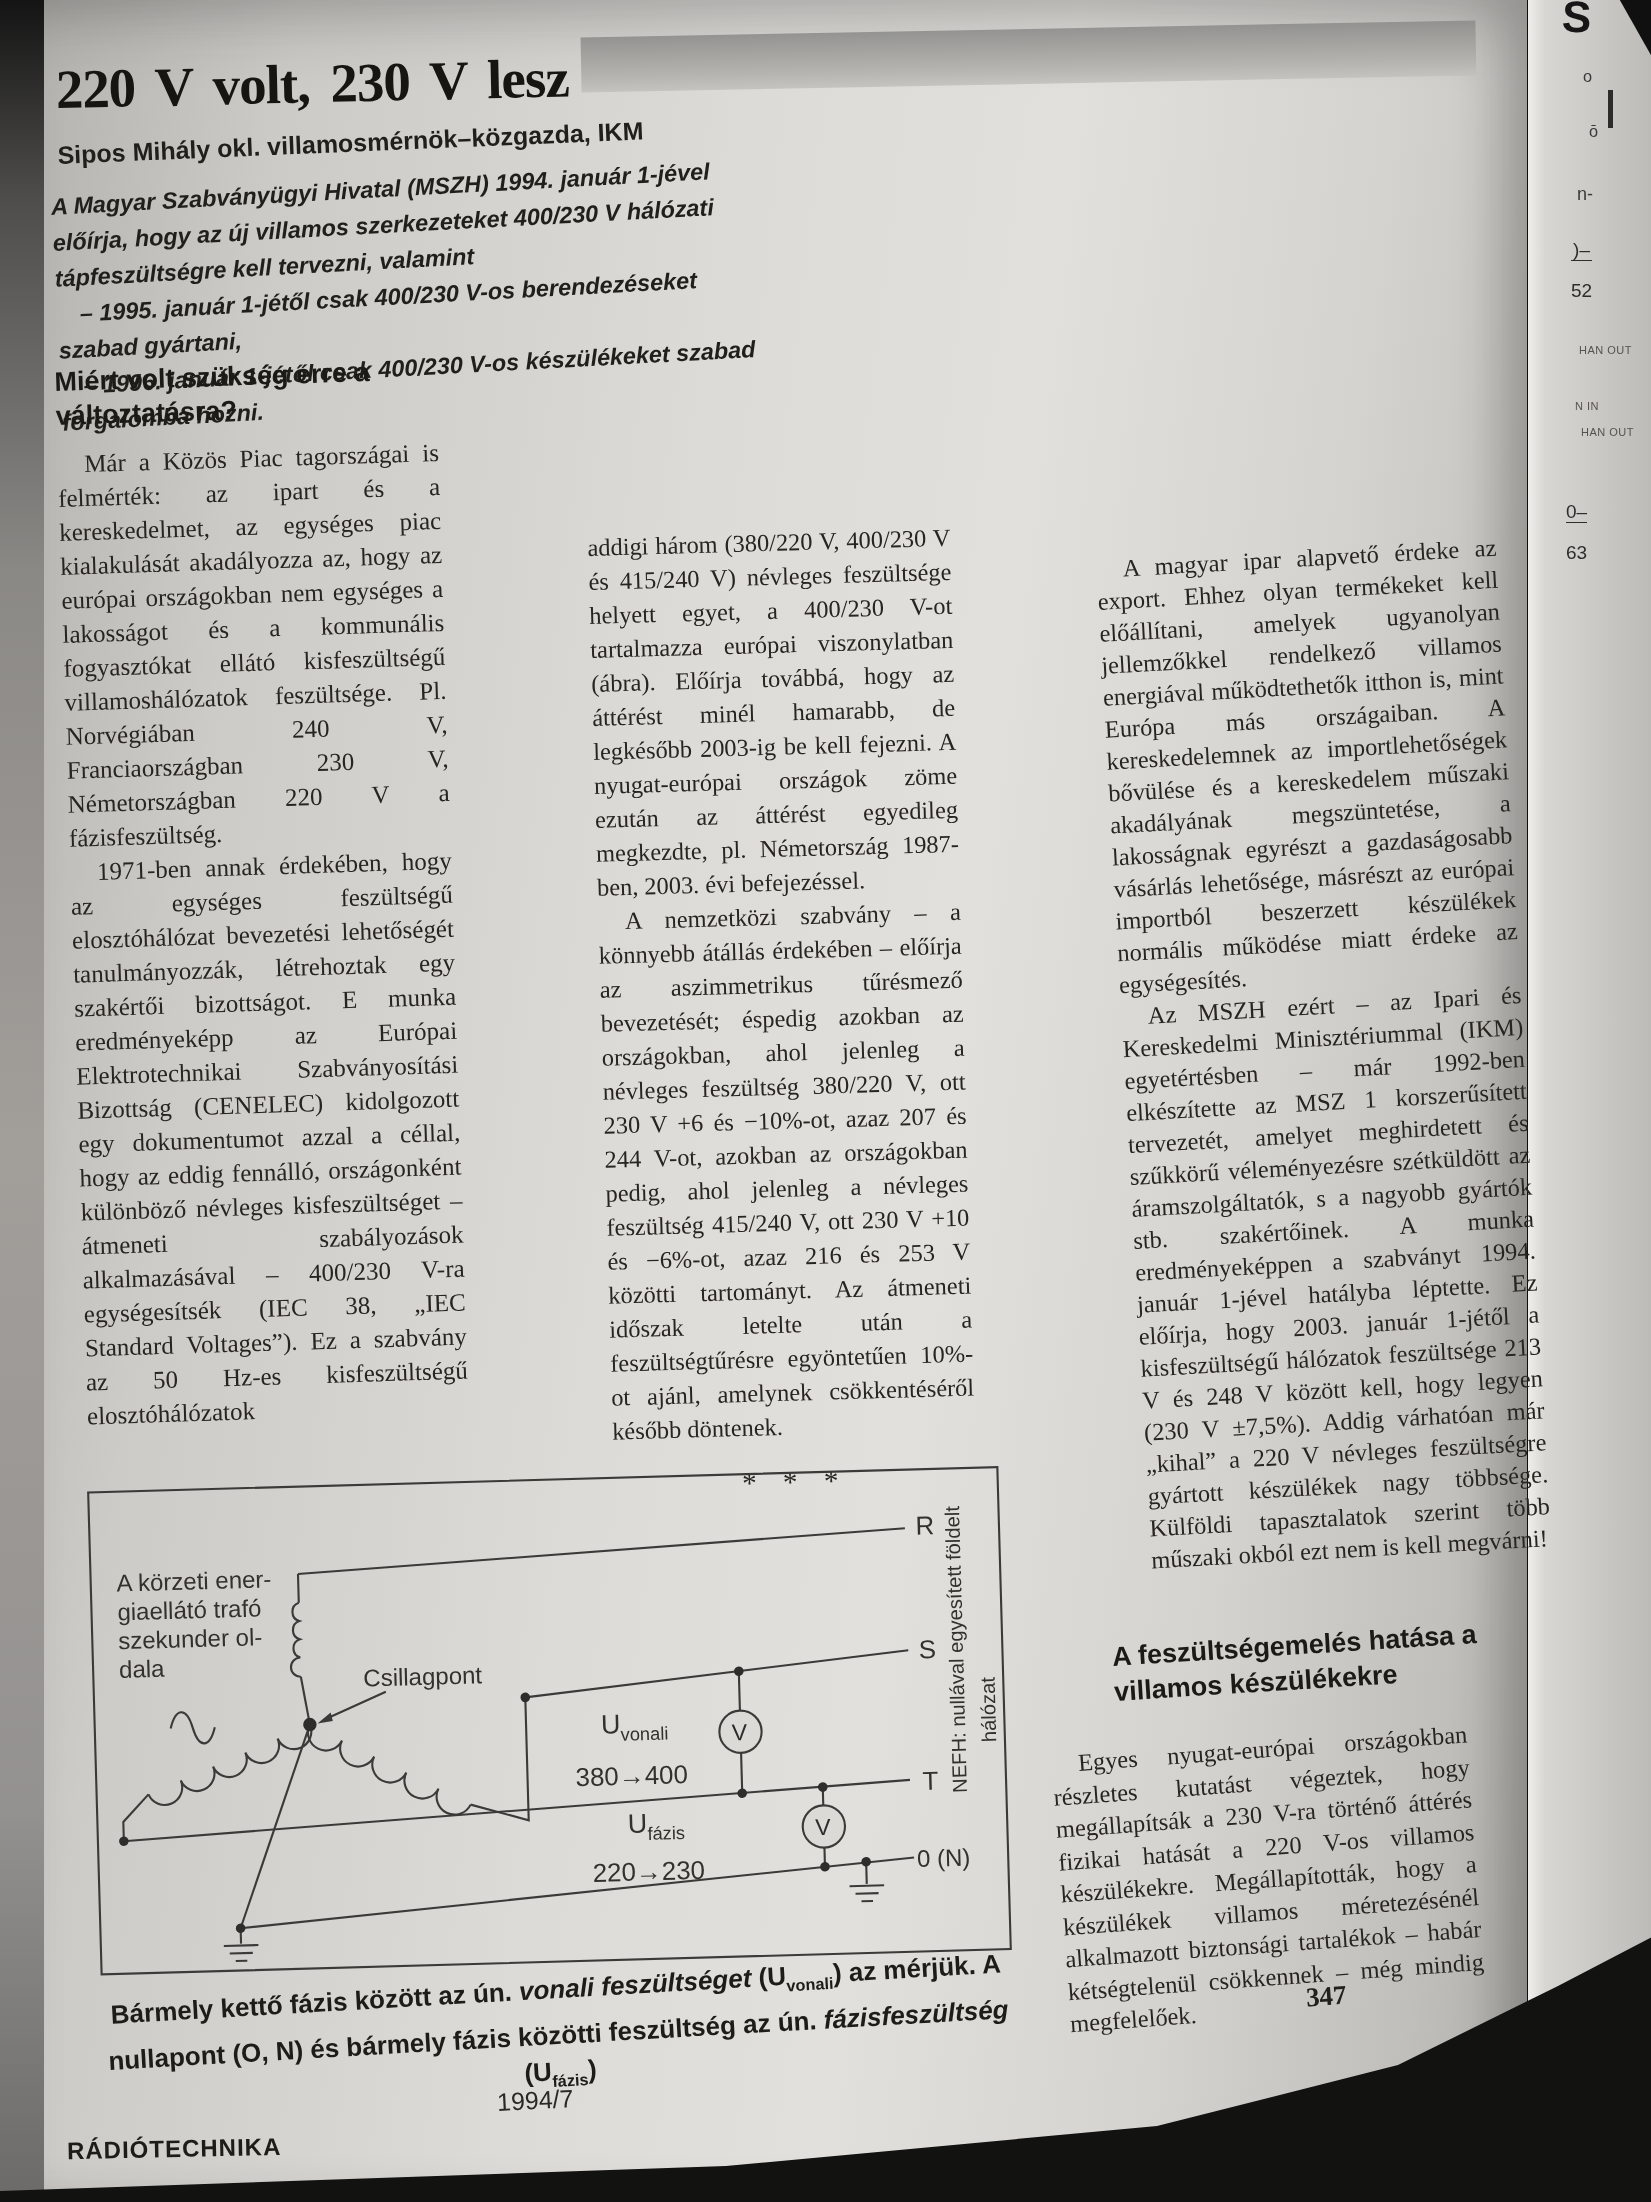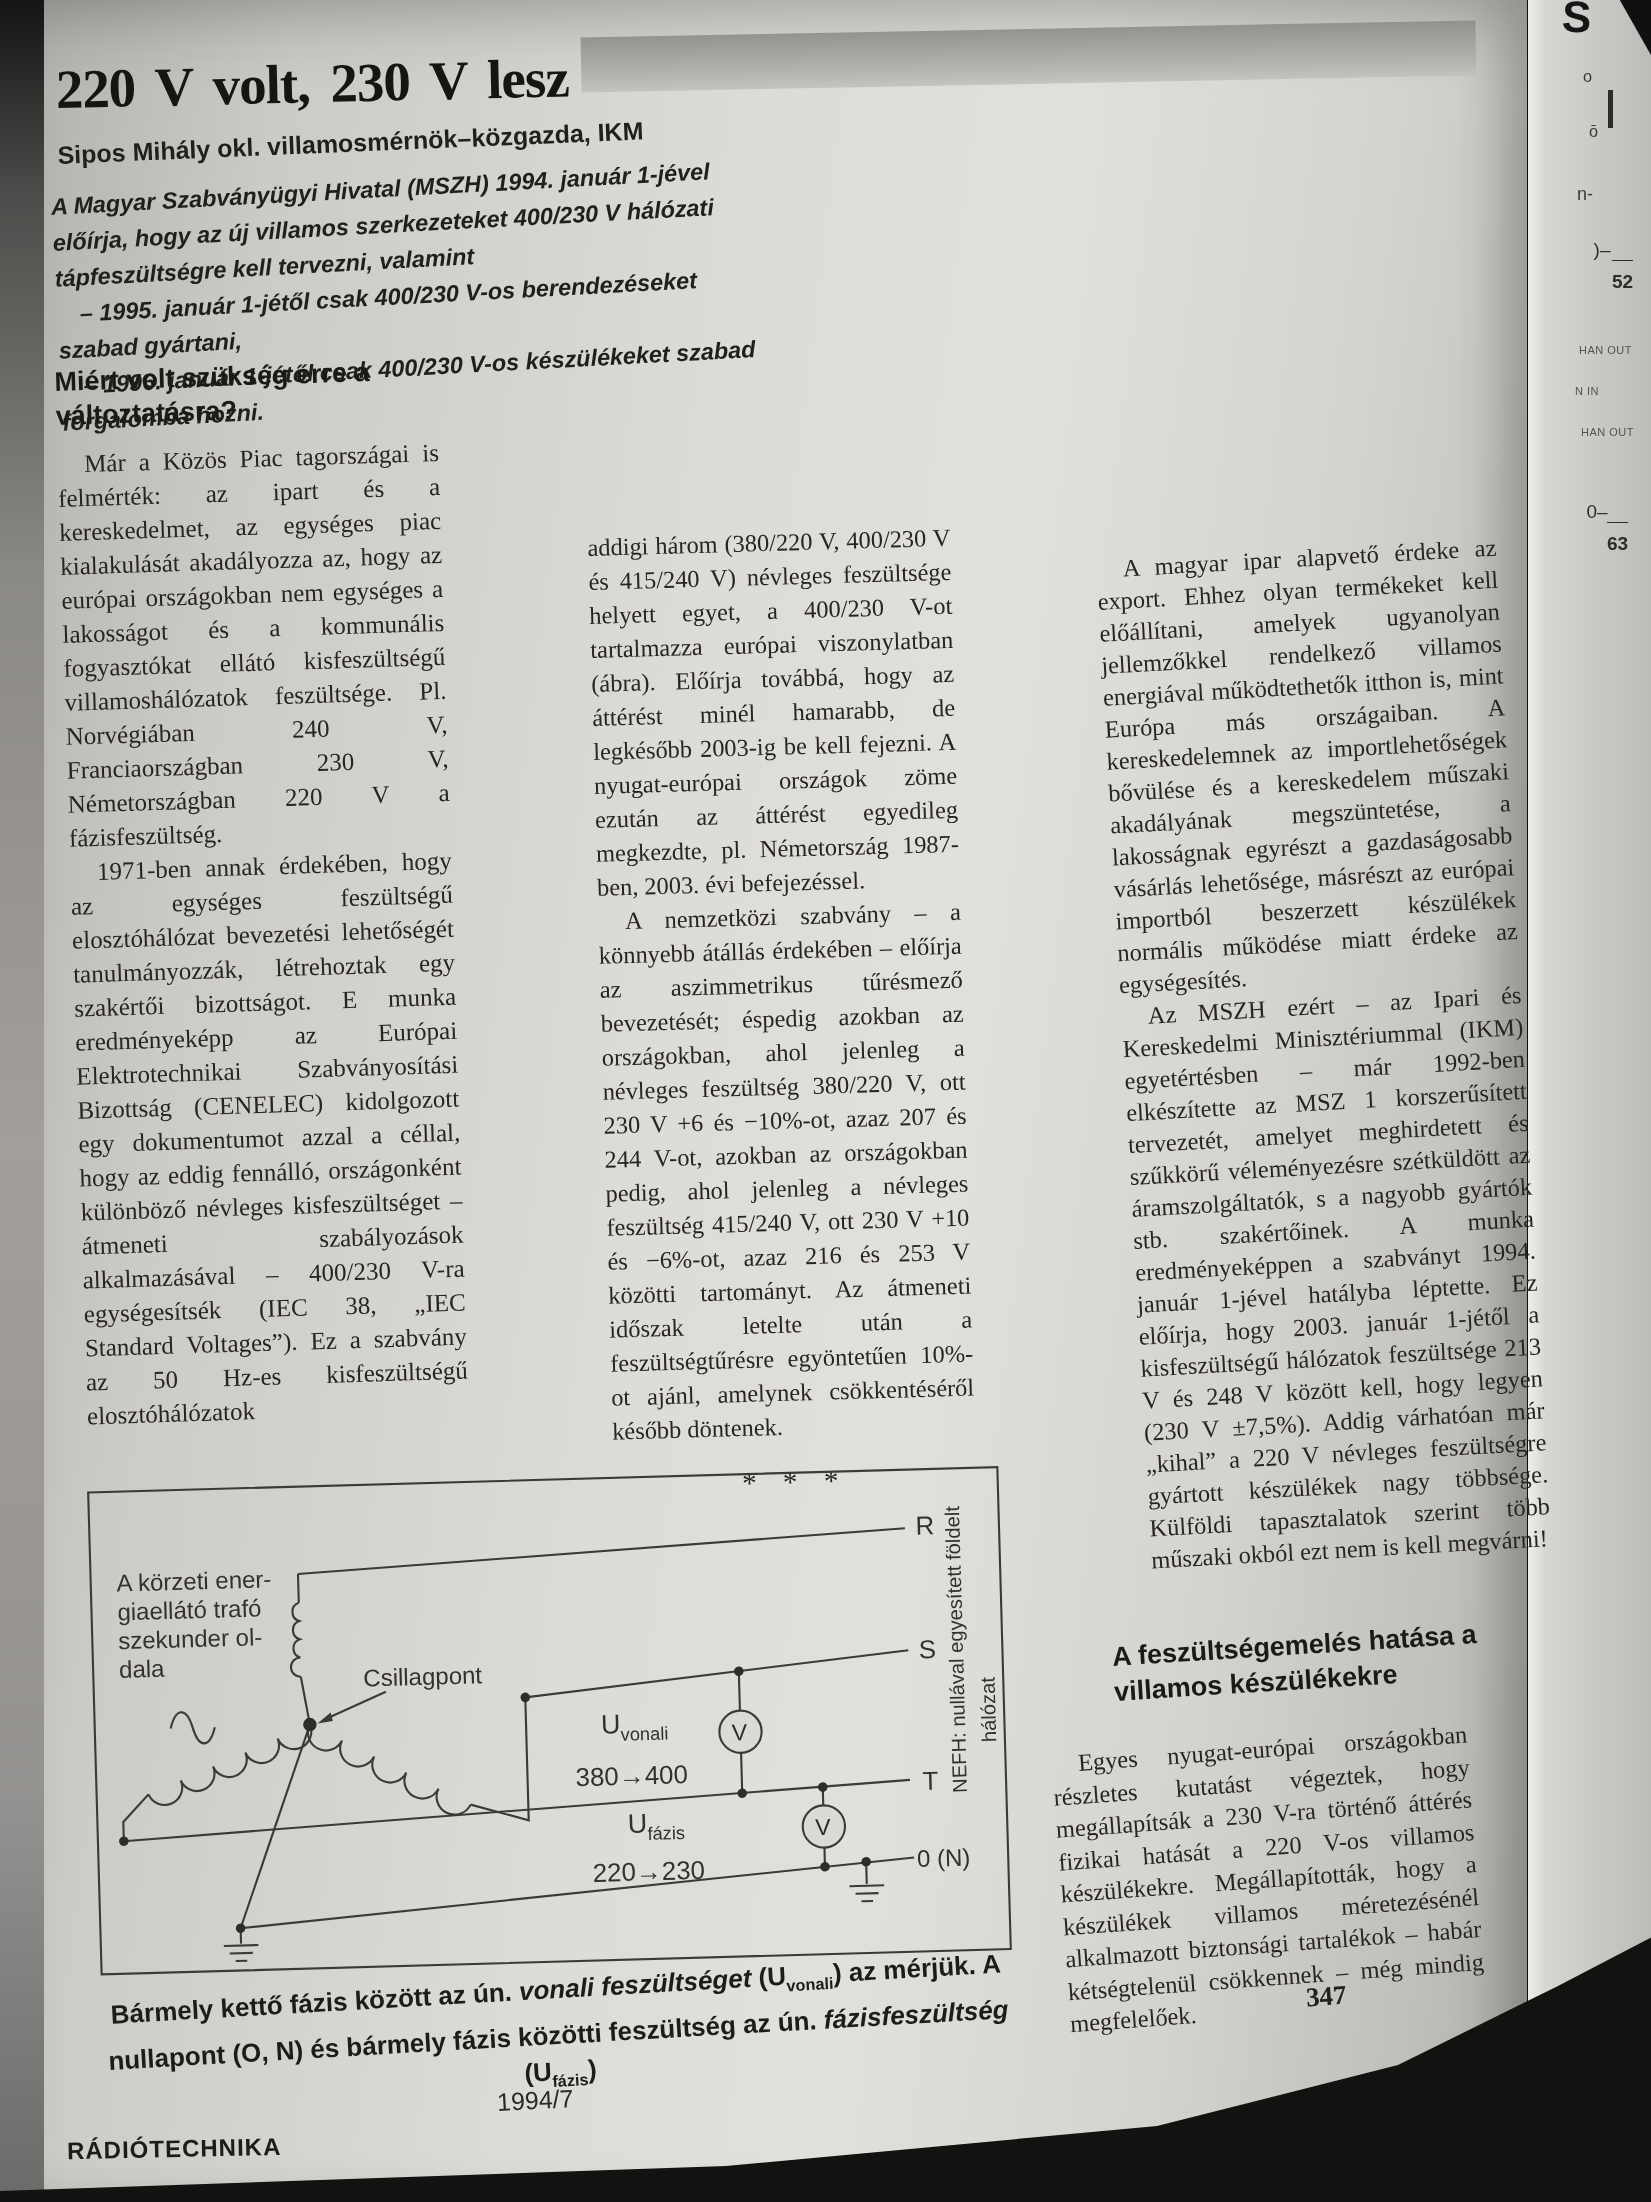--- a/index.html
+++ b/index.html
@@ -52,26 +52,26 @@
   .issue{position:absolute;left:497px;top:2086px;transform:rotate(-3deg);font-family:"Liberation Sans",sans-serif;font-size:25px;color:#2a2925;}
   .magazine{position:absolute;left:67px;top:2135px;transform:rotate(-1.2deg);font-family:"Liberation Sans",sans-serif;font-weight:bold;font-size:24px;letter-spacing:1px;color:#1d1c19;}
   
   .strip-mark{position:absolute;font-family:"Liberation Sans",sans-serif;color:#3b3a38;}
   .mk-s{left:1562px;top:-7.6px;font-size:44px;font-weight:bold;color:#161616;transform:rotate(3deg);}
   .vbar{position:absolute;left:1608px;top:90px;width:4.8px;height:38px;background:#2c2c2a;}
   .mk1{left:1583px;top:67px;font-size:16.3px;}
   .mk2{left:1589px;top:122px;font-size:16.3px;}
   .mk3{left:1577px;top:184px;font-size:18px;}
   .frac{position:absolute;font-family:"Liberation Sans",sans-serif;color:#2e2d2b;text-align:center;font-size:19px;line-height:21px;}
-  .frac .bot{display:block;border-top:1.9px solid #2e2d2b;padding-top:10px;font-weight:bold;margin-left:41px;}
+  .frac .bot{display:block;border-top:1.9px solid #2e2d2b;padding-top:19px;font-weight:normal;}
   .fr1{left:1571px;top:239px;}
   .fr2{left:1566px;top:501px;}
   .tiny{position:absolute;font-family:"Liberation Sans",sans-serif;font-size:11px;line-height:12.4px;color:#55534f;letter-spacing:0.5px;}
   .tg1{left:1579px;top:344px;}
-  .tg2{left:1575px;top:385px;}
+  .tg2{left:1575px;top:400px;}
   .tg3{left:1581px;top:426px;}
 </style>
 </head>
 <body>
 
 <div class="photo">
   <div class="paper"></div>
   <div class="next-page"></div>
   <div class="edge-left"></div>
   <div class="corner-dark"></div>

